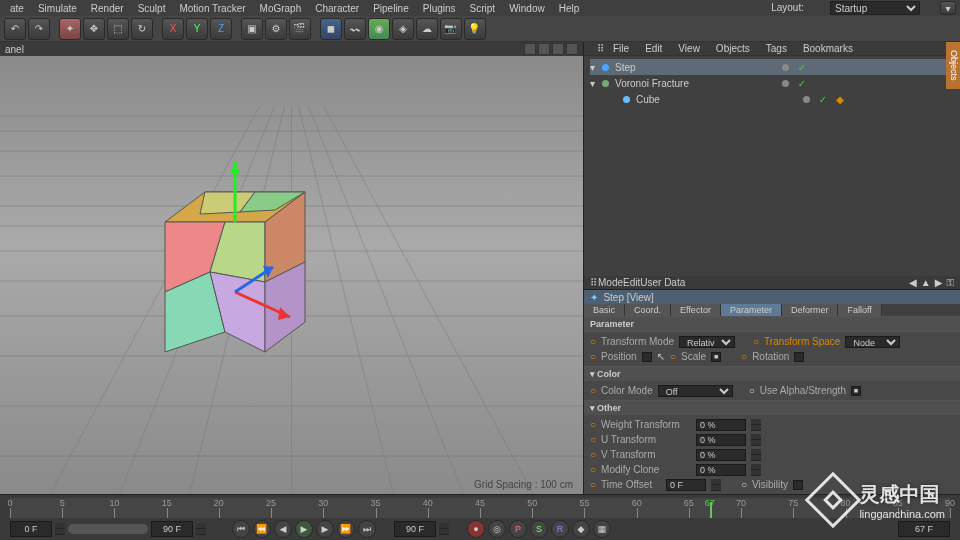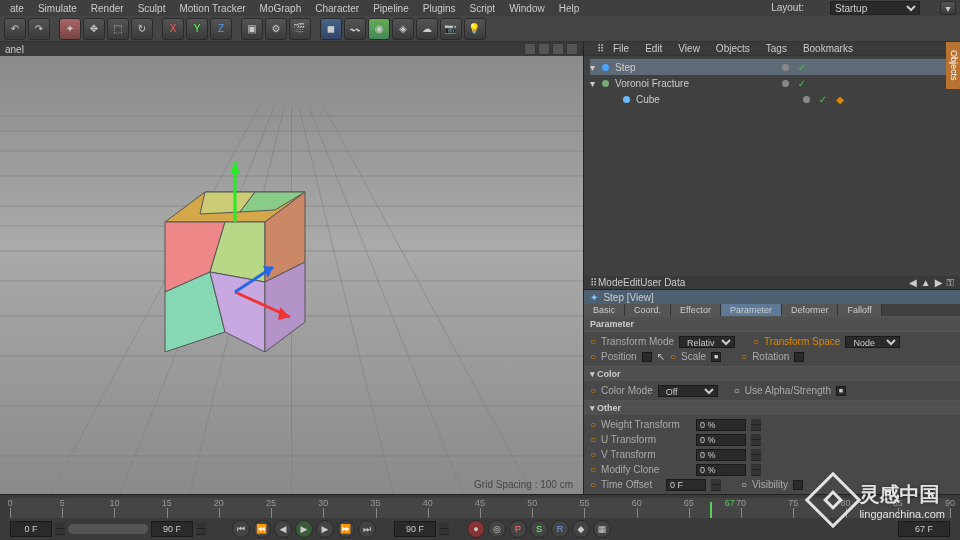--- a/index.html
+++ b/index.html
@@ -271,21 +271,21 @@
           <span class="pchk"></span>
         </div>
       </div>
     </div>
     <div class="section">
       <div class="sec-head">▾ Color</div>
       <div class="sec-body">
         <div class="prow">
           <span style="color:#d80">○</span>
             <span class="plabel">Color Mode</span>
-          <select class="pinput" style="width:60px"><option>Off</option></select>
+          <select class="pinput" style="width:75px"><option>Off</option></select>
           <span style="width:6px"></span>
           <span>○</span>
             <span class="plabel">Use Alpha/Strength</span>
           <span class="pchk on"></span>
         </div>
       </div>
     </div>
     <div class="section">
       <div class="sec-head">▾ Other</div>
       <div class="sec-body" id="other-rows">
@@ -377,21 +377,21 @@
       <div class="tick-lbl" style="left: 77.7778%;">70</div>
       <div class="tick major" style="left: 83.3333%;"></div>
       <div class="tick-lbl" style="left: 83.3333%;">75</div>
       <div class="tick major" style="left: 88.8889%;"></div>
       <div class="tick-lbl" style="left: 88.8889%;">80</div>
       <div class="tick major" style="left: 94.4444%;"></div>
       <div class="tick-lbl" style="left: 94.4444%;">85</div>
       <div class="tick major" style="left: 100%;"></div>
       <div class="tick-lbl" style="left: 100%;">90</div>
       <div class="playhead" style="left: 74.4444%;"></div>
-      <div class="tick-lbl" style="left: 74.4444%; color: rgb(91, 204, 91); padding-left: 40px;">67</div>
+      <div class="tick-lbl" style="left: 74.4444%; color: rgb(91, 204, 91);">67</div>
     </div>
   <div class="tcontrols">
     <input class="tfield" value="0 F" style="">
     <div class="spin">
         <span></span>
         <span></span>
       </div>
     <div style="flex:0 0 80px;height:10px;background:#555;border-radius:5px"></div>
     <input class="tfield" value="90 F" style="">
     <div class="spin">

